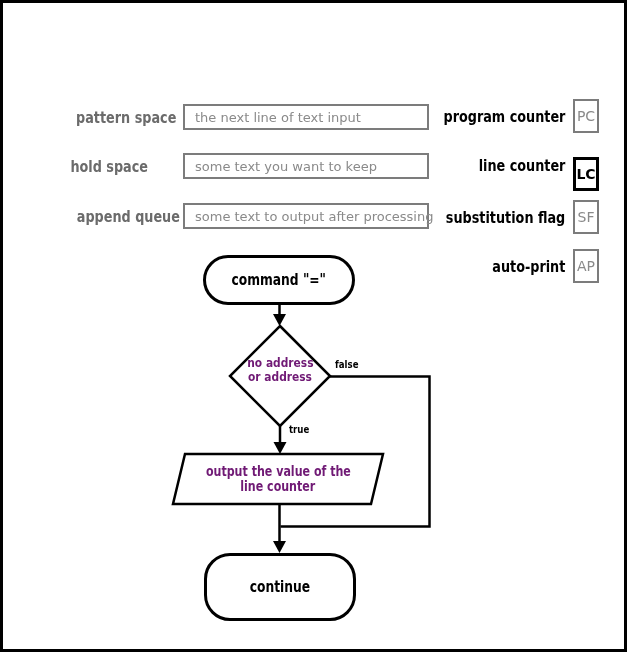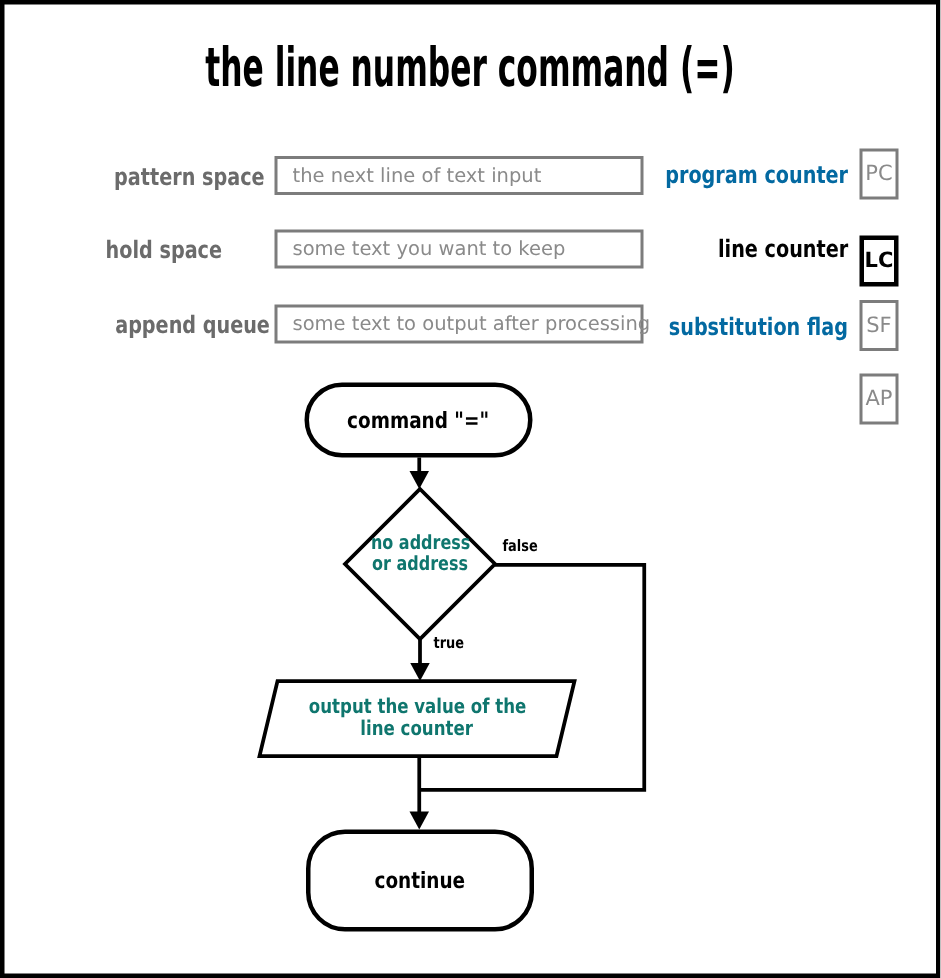--- a/index.html
+++ b/index.html
@@ -27,60 +27,57 @@
   .lrow .lbox {
     margin-left:7px; width:246px; height:26px;
     border:2px solid #7c7c7c; background:#fff;
     display:flex; align-items:center; padding-left:10px;
     font-size:13px; color:#8a8a8a; white-space:nowrap;
   }
 
   
   .rrow { position:absolute; right:25px; height:26px; display:flex; align-items:center; }
   .rrow .rlabel2 {
-    font-size:16px; font-weight:bold; color:#0369a1; white-space:nowrap;
+    font-size:16px; font-weight:bold; color:#000000; white-space:nowrap;
     margin-right:8px;
   }
   .rlabel2 .squish { display:inline-block; transform:scaleX(0.8); transform-origin:right center; }
   .rrow .rbox {
     width:26px; height:34px; border:2px solid #7c7c7c; background:#fff;
     display:flex; align-items:center; justify-content:center;
     font-size:14px; color:#8a8a8a;
   }
   .rrow.hl .rlabel2 { color:#000; }
   .rrow.hl .rbox { border:3px solid #000; color:#000; font-weight:bold;margin-top:17px; }
 
   
   .flow-svg { position:absolute; top:0; left:0; width:627px; height:652px; }
   .stadium {
     position:absolute; background:#fff; border:3px solid #000; border-radius:26px;
     display:flex; align-items:center; justify-content:center;
     font-size:15px; font-weight:bold; color:#000; white-space:nowrap;
   }
   .stadium .squish, .fc-text .squish { display:inline-block; transform:scaleX(0.82); transform-origin:center; }
   .fc-text {
-    position:absolute; text-align:center; font-weight:bold; color:#0f766e;
+    position:absolute; text-align:center; font-weight:bold; color:#701a75;
     white-space:nowrap;
   }
   .decision-text { font-size:13px; line-height:14px; }
   .process-text {
     display:flex; flex-direction:column; align-items:center; justify-content:center;
     font-size:13.5px; line-height:15px;
   }
   .branch-label { position:absolute; font-size:10.5px; font-weight:bold; color:#000; white-space:nowrap; }
   .branch-label .squish { display:inline-block; transform:scaleX(0.82); transform-origin:left center; }
 </style>
 </head>
 <body>
 
 <div class="page">
 
-  <div class="title">
-    <span class="squish">the line number command (=)</span>
-  </div>
 
   <div class="lrow" style="top:101px">
     <span class="rlabel"><span class="squish">pattern space</span></span>
     <div class="lbox">
         <span>the next line of text input</span>
       </div>
   </div>
   <div class="lrow" style="top:150px">
     <span class="rlabel"><span class="squish">hold space</span></span>
     <div class="lbox">
@@ -106,20 +103,21 @@
         <span>LC</span>
       </div>
   </div>
   <div class="rrow" style="top:201px">
     <span class="rlabel2"><span class="squish">substitution flag</span></span>
     <div class="rbox">
         <span>SF</span>
       </div>
   </div>
   <div class="rrow" style="top:250px">
+    <span class="rlabel2"><span class="squish">auto-print</span></span>
     <div class="rbox">
         <span>AP</span>
       </div>
   </div>
 
   <svg class="flow-svg" viewBox="0 0 627 652" aria-hidden="true">
 
     <line x1="276.5" y1="302" x2="276.5" y2="313" stroke="#000" stroke-width="2.5"></line>
     <polygon points="276.5,323 270,311 283,311" fill="#000"></polygon>
 

